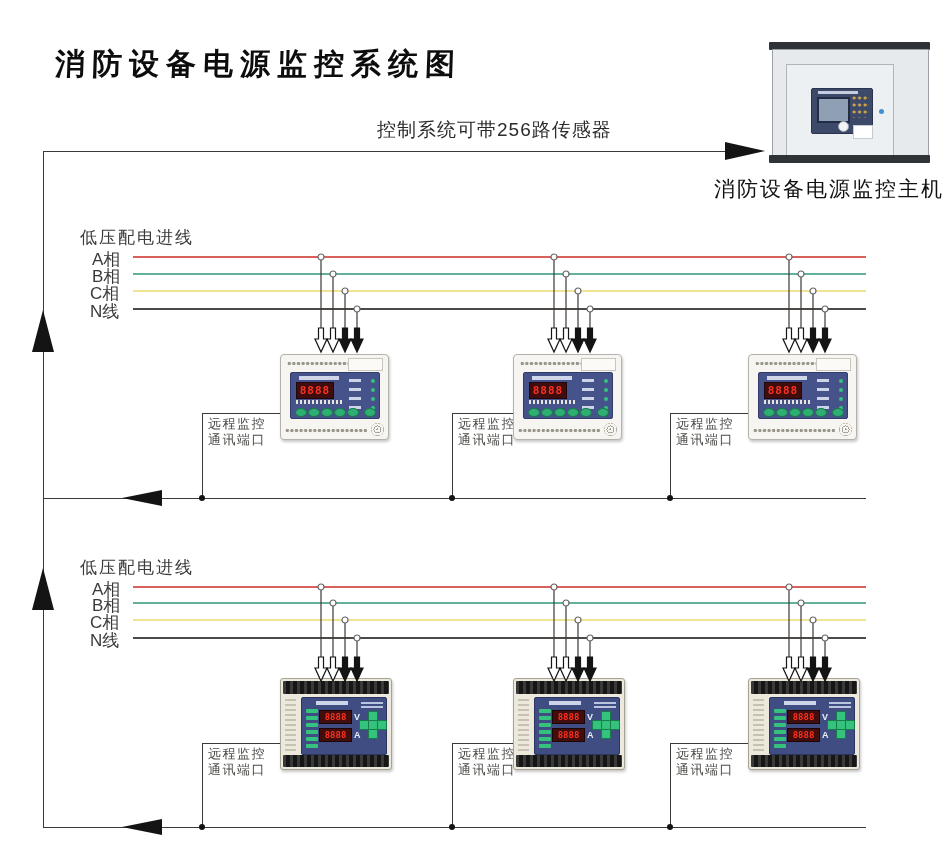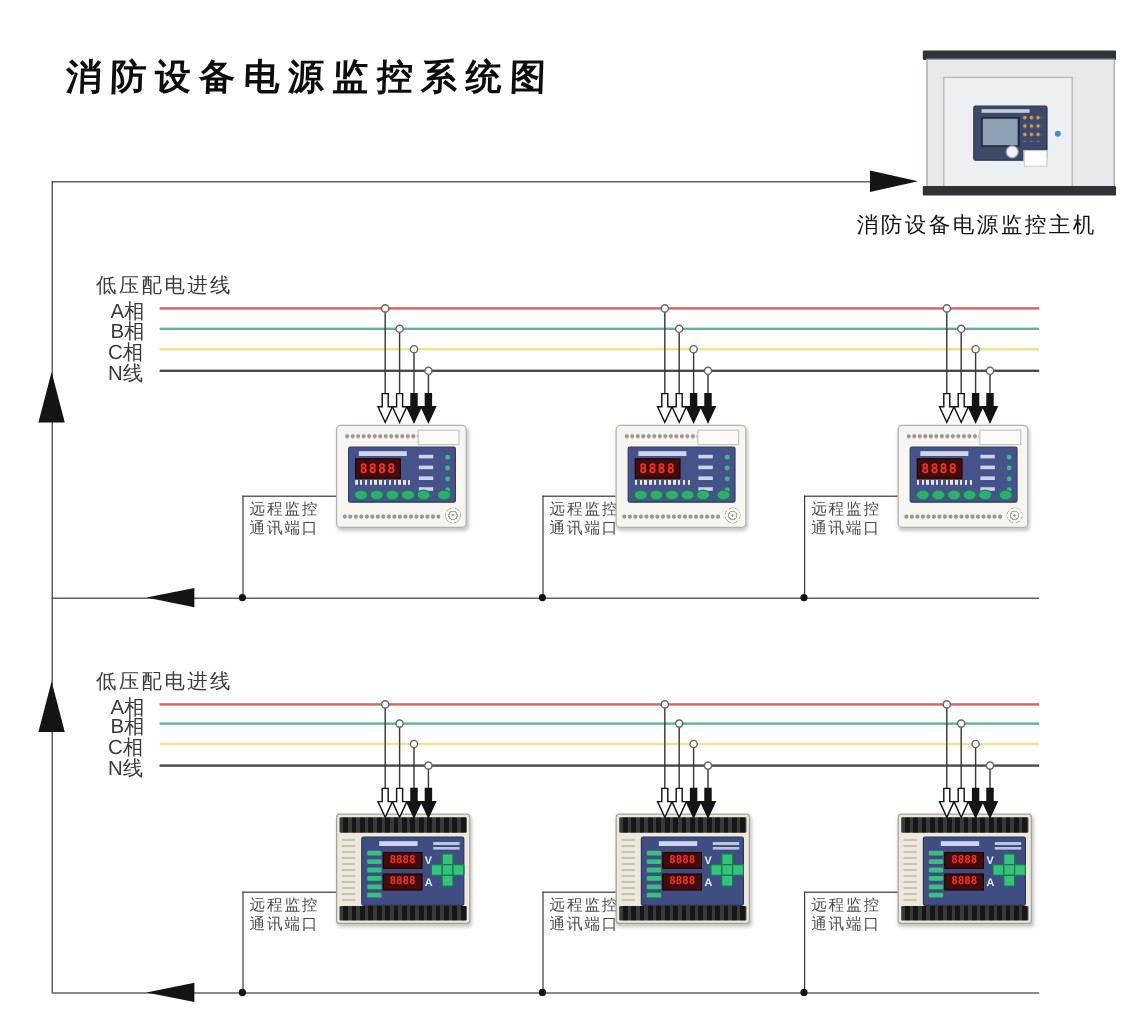--- a/index.html
+++ b/index.html
@@ -4,21 +4,21 @@
 <style>
   html,body{margin:0;padding:0;background:#fff;}
   .stage{position:relative;width:946px;height:854px;background:#fff;overflow:hidden;
          font-family:"Liberation Sans",sans-serif;color:#222;}
   .abs{position:absolute;}
   
   .title{left:55px;top:44px;font-family:"DejaVu Serif",serif;font-weight:bold;
          font-size:30px;letter-spacing:7px;color:#0d0d0d;transform:skewX(-2deg);}
   .capacity-note{left:377px;top:117px;font-size:19px;color:#2b2b2b;letter-spacing:1px;}
   .bus-note{left:66px;top:156px;font-size:19px;color:#2aa558;letter-spacing:1px;}
-  .host-label{left:714px;top:175px;font-size:18px;color:#111;letter-spacing:2px;}
+  .host-label{left:714px;top:175px;font-size:21px;color:#111;letter-spacing:2px;}
   .feed-label{font-size:17px;color:#3a3a3a;letter-spacing:2px;}
   .phase-label{font-size:17px;color:#3a3a3a;}
   .port-label{font-size:13px;color:#4a4a46;line-height:16px;letter-spacing:1.5px;}
   
   .wire-h{height:1px;background:#3c3a38;}
   .wire-v{width:1px;background:#3c3a38;}
   .phase-line{height:2px;}
   .ph-a{background:#d8625b;} .ph-b{background:#63b09d;}
   .ph-c{background:#efe492;} .ph-n{background:#4c4946;}
   .dot{width:6px;height:6px;border-radius:50%;background:#141414;}
@@ -85,20 +85,21 @@
   .host .gtxt{left:42px;top:38px;width:13px;height:2px;background:#79d2a8;}
   .host .latch{left:92px;top:44px;width:5px;height:5px;border-radius:50%;background:#3f8fd2;}
   .host .paper{left:66px;top:60px;width:18px;height:12px;background:#fff;border:1px solid #c8cbcd;}
 </style>
 </head>
 <body>
 
 <div class="stage" id="stage">
 
   <div class="abs title">消防设备电源监控系统图</div>
+  <div class="abs capacity-note">控制系统可带256路传感器</div>
   <div class="abs host-label">消防设备电源监控主机</div>
 
   <div class="abs wire-h" style="left:43px;top:151px;width:684px;"></div>
   <div class="abs right-arrow" style="left:725px;top:142px;"></div>
   <div class="abs wire-v" style="left:43px;top:151px;height:676px;"></div>
   <div class="abs up-arrow" style="left:32px;top:310px;"></div>
   <div class="abs up-arrow" style="left:32px;top:568px;"></div>
   <div class="abs wire-h" style="left:43px;top:498px;width:823px;"></div>
   <div class="abs left-arrow" style="left:122px;top:490px;"></div>
   <div class="abs wire-h" style="left:43px;top:827px;width:823px;"></div>

